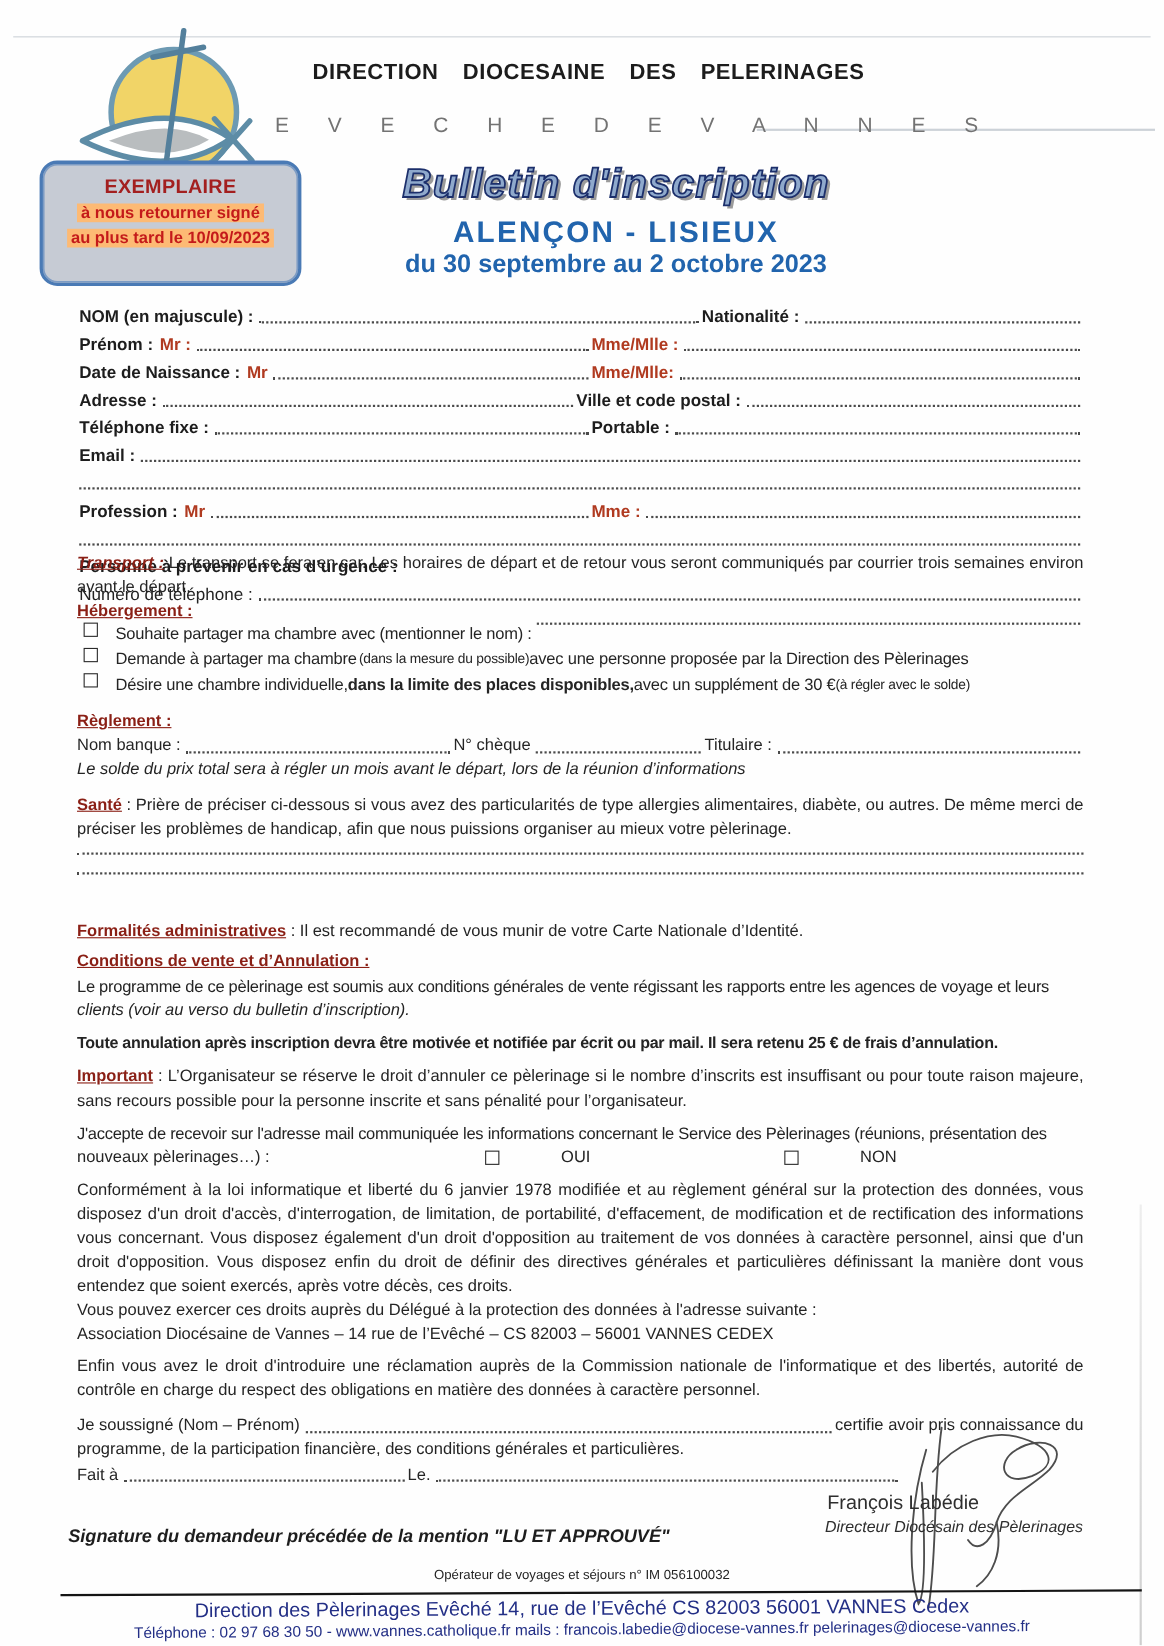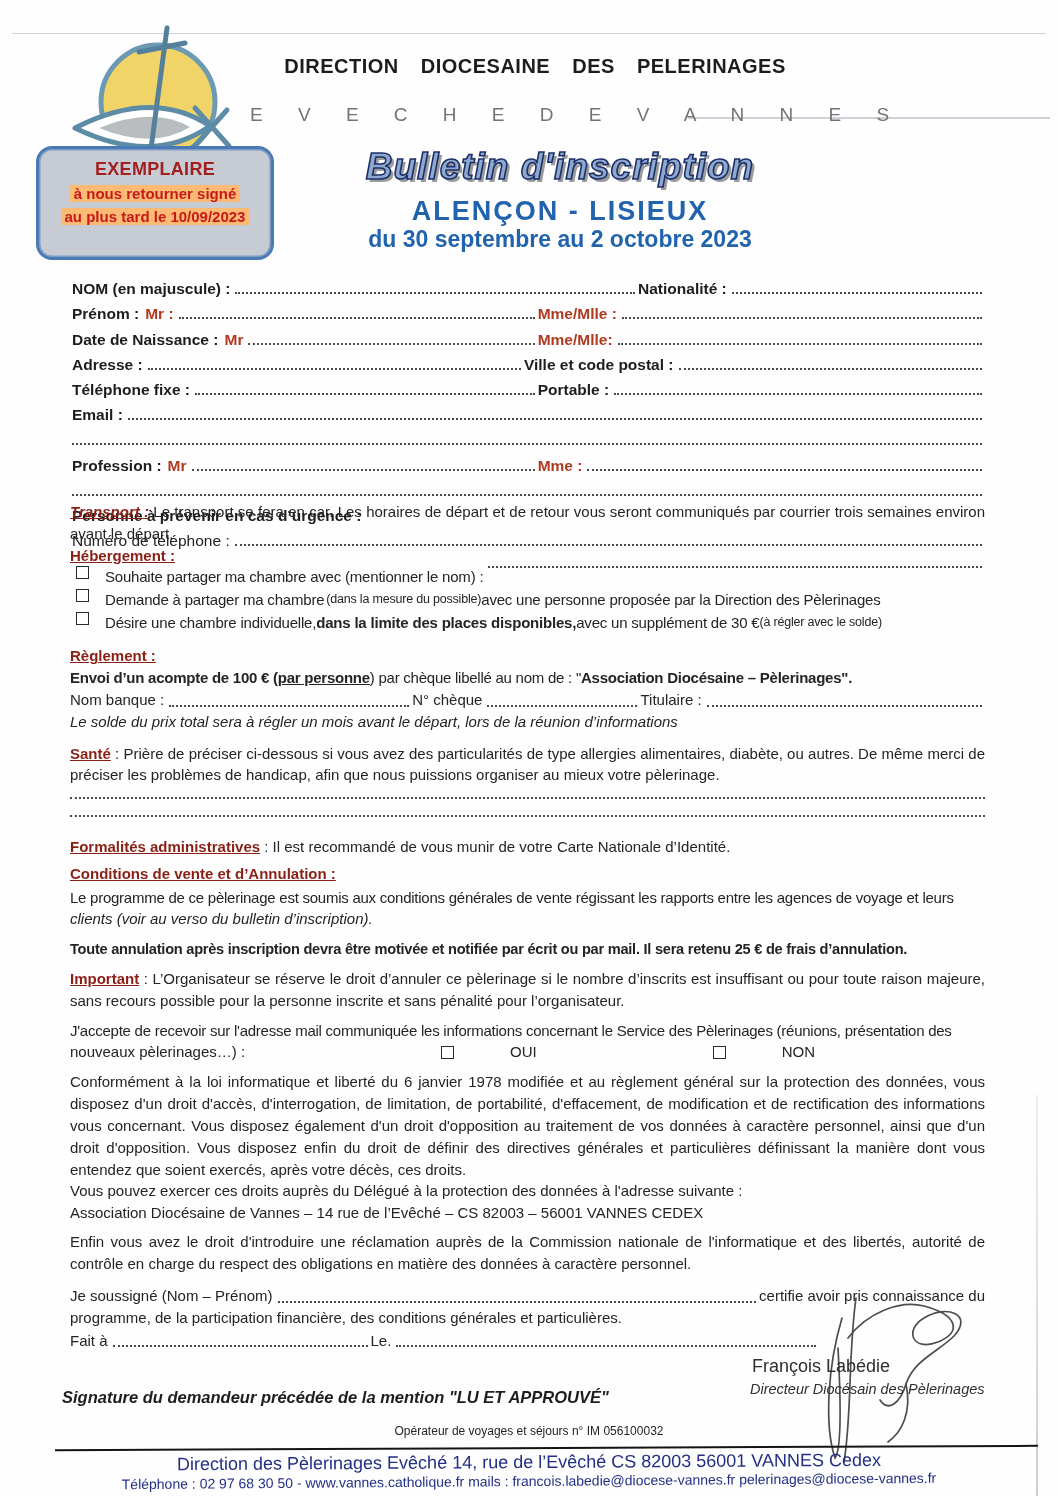--- a/index.html
+++ b/index.html
@@ -187,21 +187,20 @@
     </div>
     <div class="hitem">
       <span class="cb"></span>
       <span>Désire une chambre individuelle, </span>
       <span class="boldln">dans la limite des places disponibles,</span>
       <span> avec un supplément de 30 € </span>
       <span class="small" style="margin-bottom:1px;">(à régler avec le solde)</span>
     </div>
 
     <p class="hred" style="margin-top:10px;">Règlement :</p>
-    <p class="nw"><span class="boldln">Envoi d’un acompte de 100 € (</span><span class="boldln underl">par personne</span><span>) par chèque libellé au nom de : "</span><span class="boldln">Association Diocésaine – Pèlerinages</span><span class="boldln">".</span></p>
     <div class="frow" style="height:21.8px;font-size:15px;">
       <span>Nom banque :</span>
         <span class="dots" style="flex:0 0 240px;"></span>
       <span>N° chèque</span>
         <span class="dots" style="flex:0 0 150px;"></span>
       <span>Titulaire :</span>
         <span class="dots"></span>
     </div>
     <p class="ital">Le solde du prix total sera à régler un mois avant le départ, lors de la réunion d’informations</p>
 

